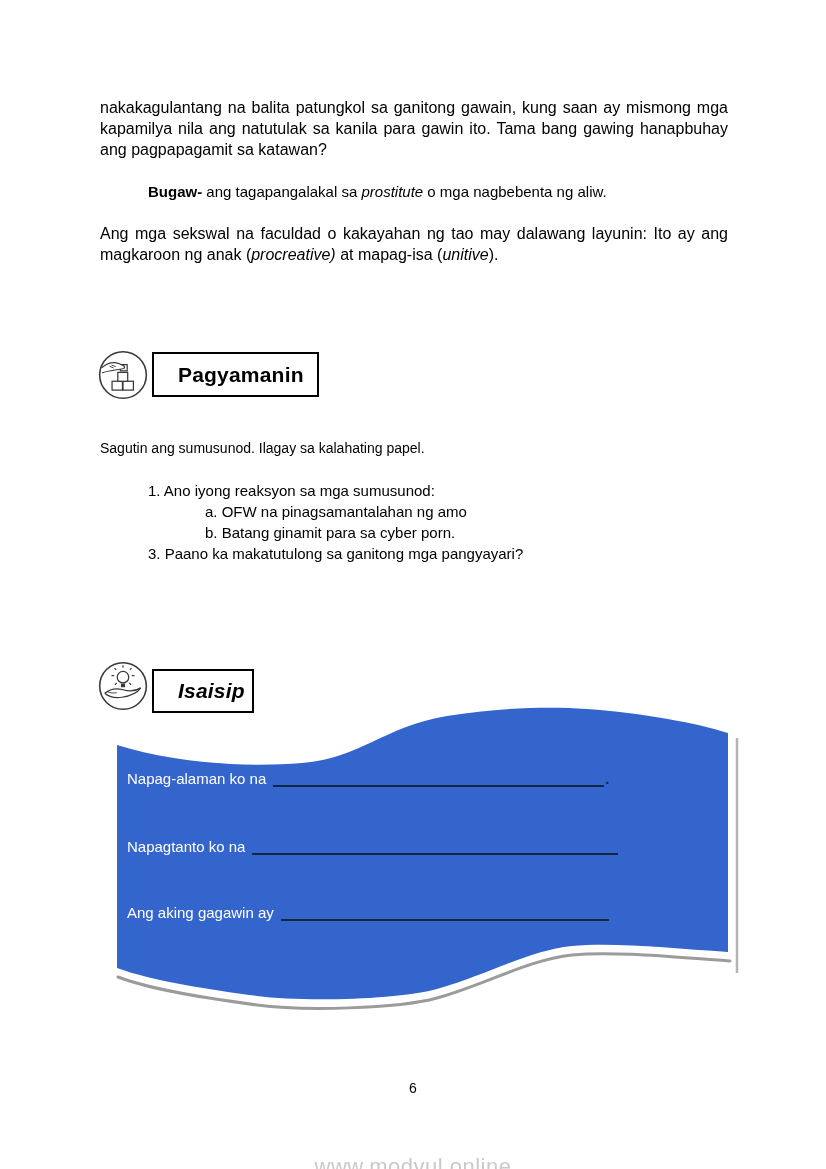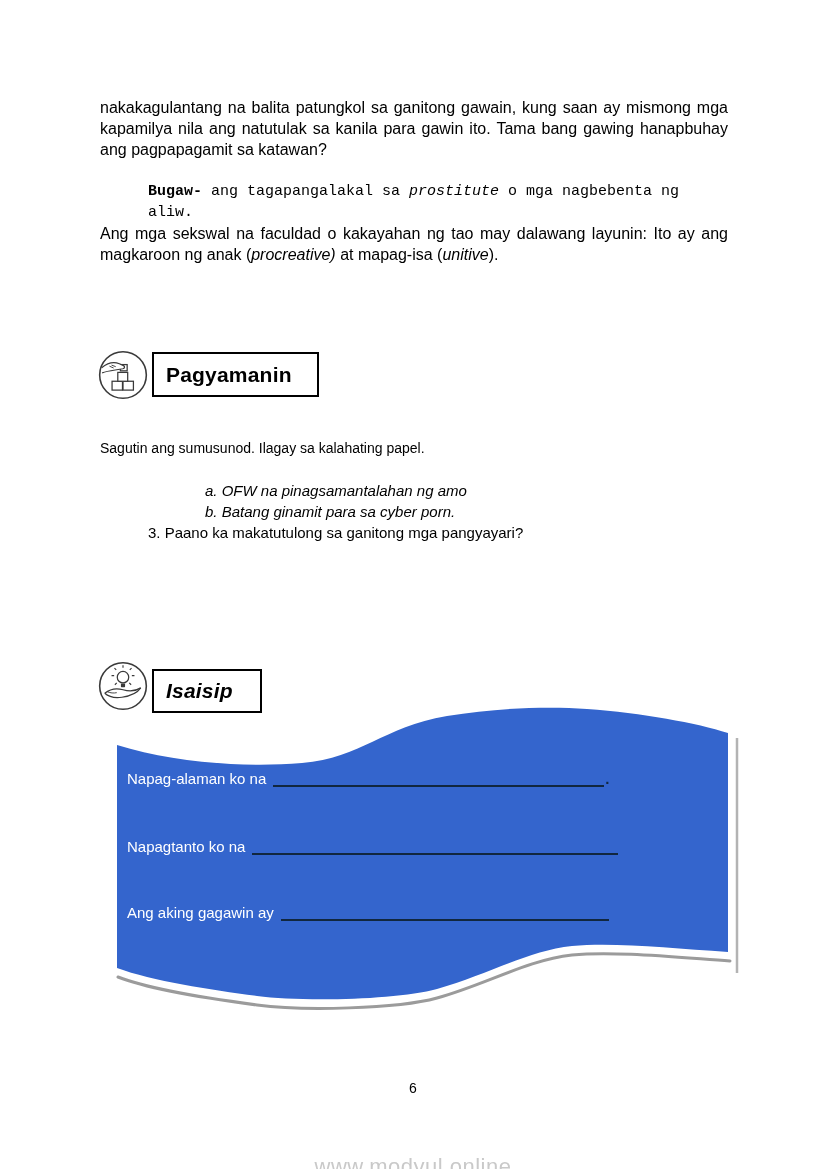--- a/index.html
+++ b/index.html
@@ -14,42 +14,42 @@
   .abs { position:absolute; }
 
   
   .para {
     left:100px; width:628px;
     font-size:16px; line-height:21px;
     text-align:justify;
   }
   .def-line {
     left:148px; width:580px;
-    font-size:15px; line-height:21px;font-family:Liberation Mono, monospace;
+    font-size:15px; line-height:21px;
   }
   .def-line .term { font-weight:bold; }
   .ital { font-style:italic; }
 
   
   .sec-icon { width:50px; height:50px; }
   .sec-box {
     border:2px solid #000;
     background:#fff;
     display:flex; align-items:center;
-    padding:0 12px;
+    padding:0 24px;
   }
   .sec-title { font-size:21px; font-weight:bold; letter-spacing:0.2px; }
   .sec-title.italic { font-style:italic; }
 
   
   .instruction { left:100px; font-size:14px; line-height:21px; }
   .questions { left:148px; width:600px; font-size:15px; line-height:21px; }
   .q-line.indent-0 { margin-left:0; }
   .q-line.indent-1 { margin-left:12px; }
-  .q-line.indent-2 { margin-left:57px;font-style:italic; }
+  .q-line.indent-2 { margin-left:57px; }
 
   
   .panel-wrap { left:113px; top:703px; width:632px; height:312px; }
   .panel-svg { position:absolute; left:0; top:0; }
   .blank-line {
     position:absolute; left:14px;
     display:flex; align-items:flex-end;
     height:22px;
     color:#ffffff; font-size:15px;
   }
@@ -101,37 +101,38 @@
     <path d="M13 14.5 L 17 16 M11 15.5 L 15 17.3" fill="none" stroke="#3a3a3a" stroke-width="0.9"></path>
   </svg>
 </div>
 <div class="abs sec-box" style="left:152px; top:352px; width:167px; height:45px;">
   <span class="sec-title">Pagyamanin</span>
 </div>
 
 <div class="abs instruction" style="top:438px;">Sagutin ang sumusunod. Ilagay sa kalahating papel.</div>
 
 <div class="abs questions" style="top:480px;">
+    <div class="q-line indent-0">1. Ano iyong reaksyon sa mga sumusunod:</div>
     <div class="q-line indent-2">a. OFW na pinagsamantalahan ng amo</div>
     <div class="q-line indent-2">b. Batang ginamit para sa cyber porn.</div>
     <div class="q-line indent-0">3. Paano ka makatutulong sa ganitong mga pangyayari?</div>
   </div>
 
 <div class="abs" style="left:98px; top:661px;">
   <svg class="sec-icon" viewBox="0 0 48 48">
     <circle cx="24" cy="24" r="22.4" fill="#ffffff" stroke="#3a3a3a" stroke-width="1.5"></circle>
     <circle cx="24" cy="15.5" r="5.5" fill="#ffffff" stroke="#3a3a3a" stroke-width="1.2"></circle>
     <rect x="22" y="21.5" width="4" height="3.6" rx="0.6" fill="#3a3a3a"></rect>
     <path d="M24 6.5 L24 4 M17.5 8.5 L15.8 6.8 M30.5 8.5 L32.2 6.8 M15.5 14 L13 14 M32.5 14 L35 14 M18 21 L16.2 22.8 M30 21 L31.8 22.8" stroke="#3a3a3a" stroke-width="1.1" fill="none"></path>
     <path d="M6.5 31 C 12 26.5, 18 25.8, 24 27.6 C 30 29.4, 36 29, 41 25.8" fill="none" stroke="#3a3a3a" stroke-width="1.2"></path>
     <path d="M6.5 31 C 10 34.2, 16 35.8, 23 34.8 C 30.5 33.7, 37.5 31, 41 25.8" fill="none" stroke="#3a3a3a" stroke-width="1.2"></path>
     <path d="M9 29.5 C 12 30.8, 15 31, 18 30.4" fill="none" stroke="#3a3a3a" stroke-width="0.9"></path>
   </svg>
 </div>
-<div class="abs sec-box" style="left:152px; top:669px; width:110px; height:44px;">
+<div class="abs sec-box" style="left:152px; top:669px; width:102px; height:44px;">
   <span class="sec-title italic">Isaisip</span>
 </div>
 
 <div class="abs panel-wrap">
   <svg class="panel-svg" width="632" height="312" viewBox="0 0 632 312">
 
     <path d="M617 258 C 560 254, 500 248, 459 252 C 414 257, 374 281, 324 295 C 284 306, 189 308, 144 302 C 99 296, 38 287, 5 274" fill="none" stroke="#9b9b9b" stroke-width="3" stroke-linecap="round"></path>
 
     <path d="M624 35 L 624 270" fill="none" stroke="#b3b3b3" stroke-width="2.5"></path>
 

